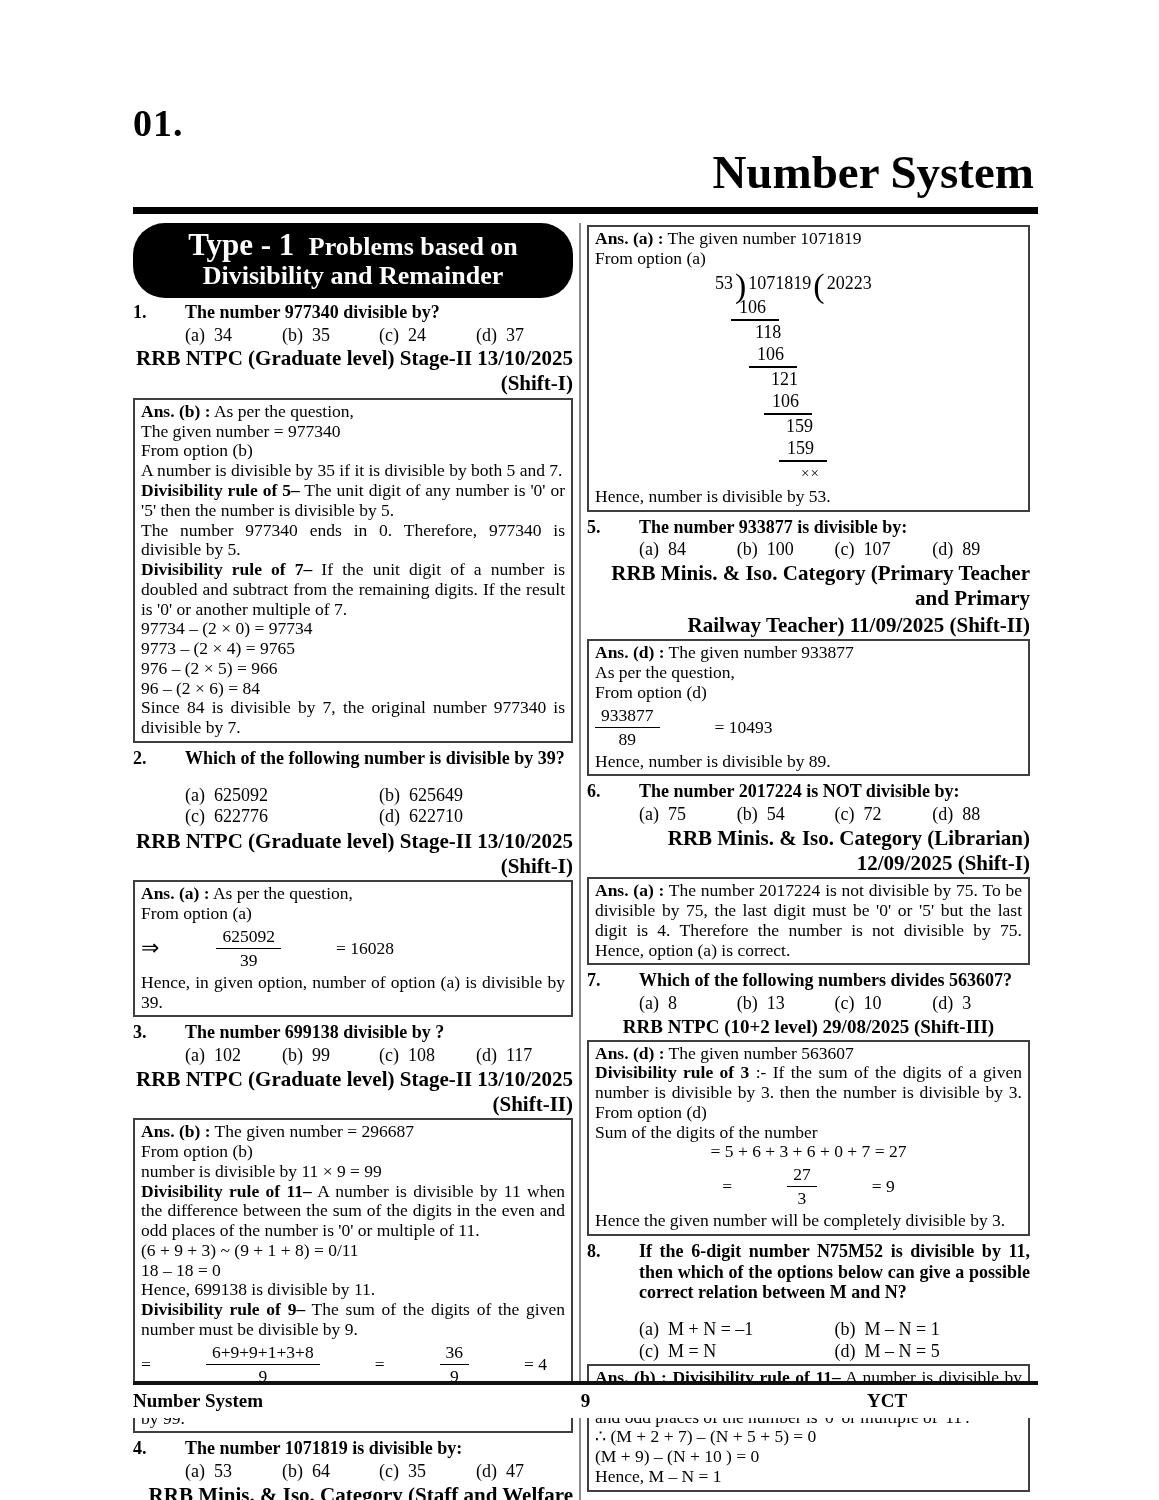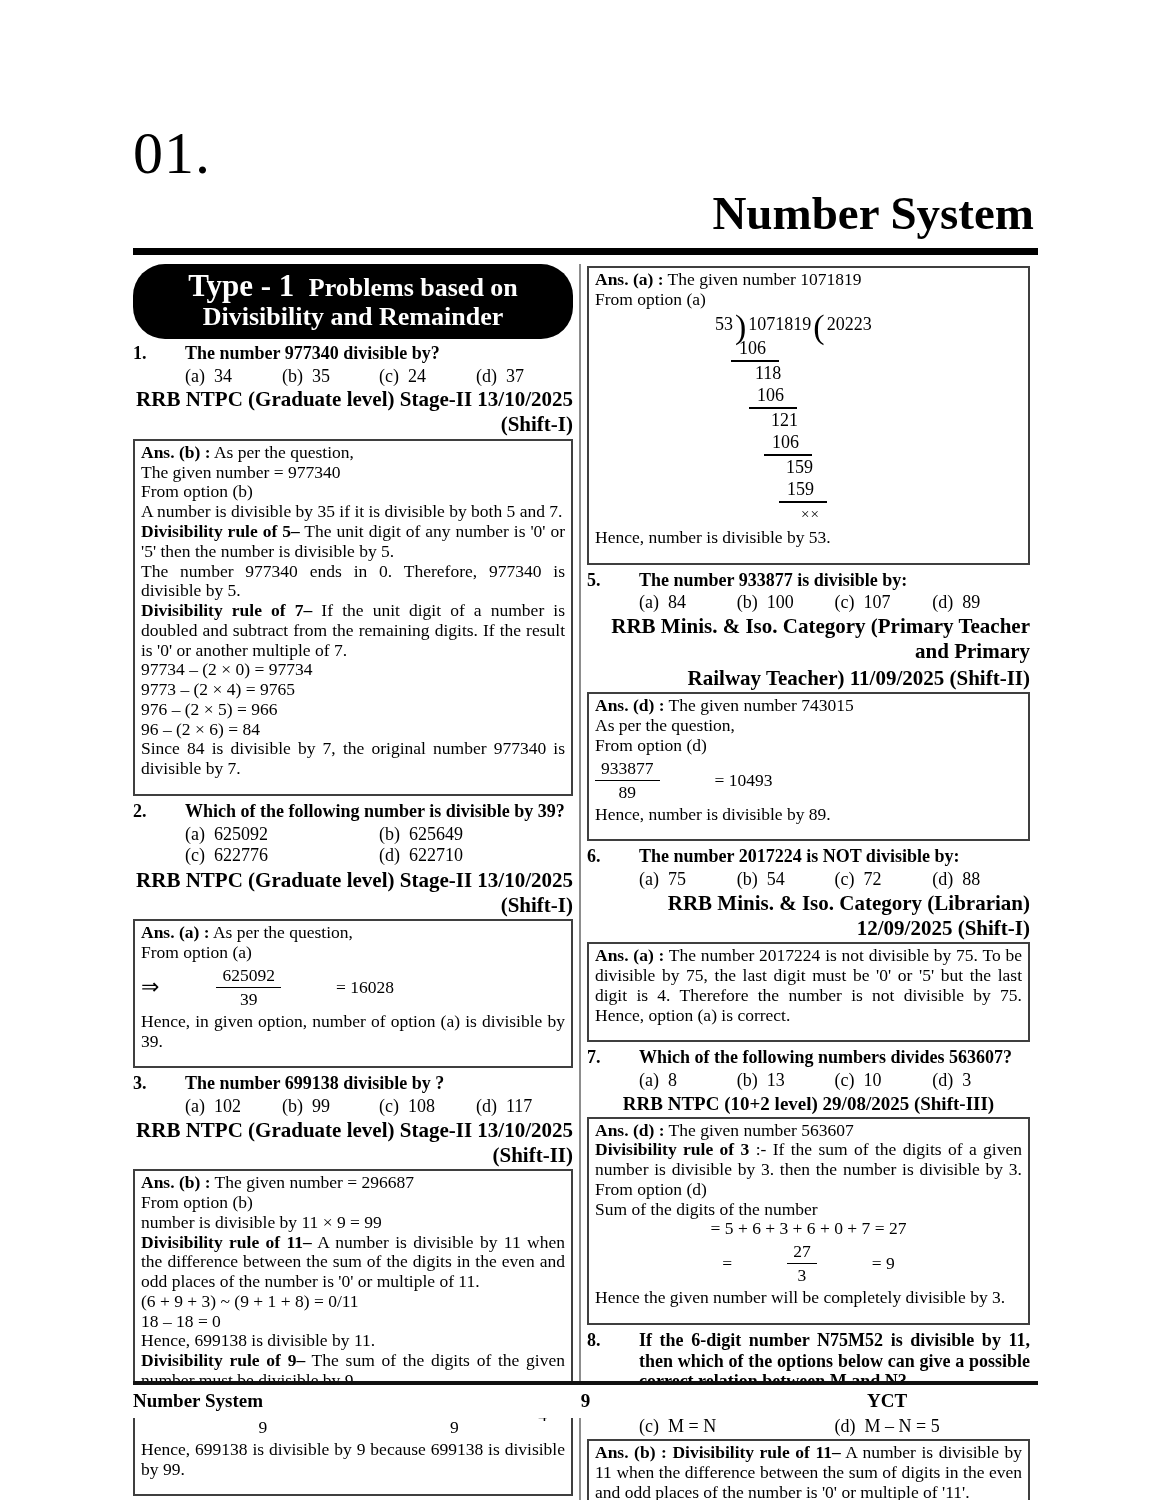--- a/index.html
+++ b/index.html
@@ -3,43 +3,43 @@
 <meta charset="utf-8">
 <style>
   * { box-sizing: border-box; }
   html,body { margin:0; padding:0; background:#e8e8e8; }
   .page {
     position:relative; width:1159px; height:1500px; margin:0 auto;
     background:#ffffff; color:#000;
     font-family:"Liberation Serif", serif;
     padding:104px 121px 0 133px;
   }
-  .chapter { font-size:60px; font-weight:normal; line-height:1; letter-spacing:1px;margin-top:19px; }
+  .chapter { font-size:38px; font-weight:bold; line-height:1; letter-spacing:1px; }
   .main-title { text-align:right; font-size:47px; font-weight:bold; line-height:1.05; margin-top:6px; padding-right:4px; }
   .rule-top { margin-top:10px; border-top:2px solid #000; height:5px; border-bottom:5px solid #000; }
   .cols { display:flex; margin-top:9px; align-items:stretch; }
   .col-left { width:440px; flex:none; }
   .col-right { width:451px; flex:none; border-left:2px solid #8d8d8d; margin-left:6px; padding-left:6px; }
 
   .type-box { background:#000; color:#fff; text-align:center; padding:5px 2px 7px; margin-bottom:4px;border-radius:32px; }
   .tb-l1 { font-size:26px; font-weight:bold; line-height:1.1; }
   .tb-strong { font-size:31px; margin-right:8px; }
   .tb-l2 { font-size:26px; font-weight:bold; line-height:1.1; }
 
   .qhead { display:flex; margin:4px 0 1px; }
   .qnum { flex:0 0 52px; font-weight:bold; font-size:18px; line-height:1.15; }
   .qtext { flex:1; font-weight:bold; font-size:18px; line-height:1.15; text-align:justify; }
   .opts4 { display:flex; padding-left:52px; font-size:18px; line-height:1.15; margin:2px 0 1px; }
   .opts4 .opt { flex:1; }
-  .opts2 { display:grid; grid-template-columns:1fr 1fr; padding-left:52px; font-size:18px; line-height:1.2; margin:2px 0 1px; }
+  .opts2 { display:grid; grid-template-columns:1fr 1fr; padding-left:52px; font-size:18px; line-height:1.2; margin:16px 0 1px; }
   .ol { display:inline-block; margin-right:9px; }
   .src { text-align:right; font-weight:bold; font-size:21px; line-height:1.18; margin:1px 0 2px; }
   .src-big { text-align:center; font-weight:bold; font-size:19px; line-height:1.15; margin:2px 0; }
 
-  .ansbox { border:2px solid #3f3f3f; padding:2px 6px 15px; margin:2px 0 5px; font-size:17.5px; }
+  .ansbox { border:2px solid #3f3f3f; padding:2px 6px 3px; margin:2px 0 5px; font-size:17.5px; }
   .ansbox p { margin:0; line-height:1.13; }
   .j { text-align:justify; }
   .ctr { text-align:center; }
 
   .mathline { display:flex; align-items:center; margin:2px 0; min-height:44px;gap:48px; }
   .mathline.ctrm { justify-content:center; }
   .frac { display:inline-block; text-align:center; vertical-align:middle; margin:0 7px; }
   .fn { display:block; border-bottom:1.5px solid #000; padding:0 6px 1px; }
   .fd { display:block; padding-top:1px; }
   .arrow { font-size:22px; margin-right:2px; }
@@ -203,21 +203,21 @@
       </div>
       <div class="opts4">
         <span class="opt"><span class="ol">(a)</span><span>84</span></span>
         <span class="opt"><span class="ol">(b)</span><span>100</span></span>
         <span class="opt"><span class="ol">(c)</span><span>107</span></span>
         <span class="opt"><span class="ol">(d)</span><span>89</span></span>
       </div>
       <div class="src">RRB Minis. &amp; Iso. Category (Primary Teacher and Primary</div>
       <div class="src">Railway Teacher) 11/09/2025 (Shift-II)</div>
       <div class="ansbox">
-        <p class="j"><b>Ans. (d) :</b><span> The given number 743015</span></p>
+        <p class="j"><b>Ans. (d) :</b><span> The given number 933877</span></p>
         <p>As per the question,</p>
         <p>From option (d)</p>
         <div class="mathline">
           <span class="frac" style="margin-left:0">
               <span class="fn">933877</span>
               <span class="fd">89</span>
             </span>
           <span>= 10493</span>
         </div>
         <p>Hence, number is divisible by 89.</p>

